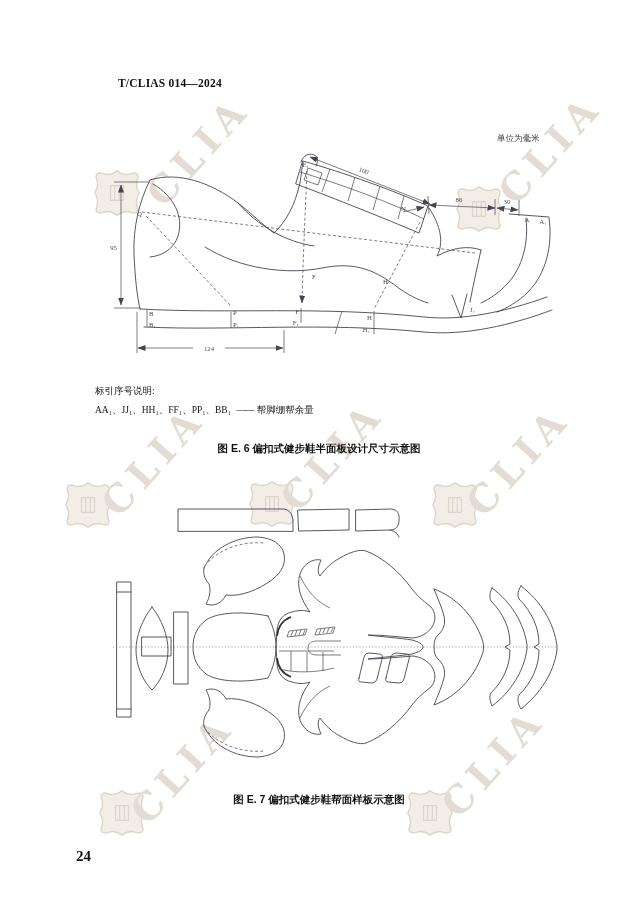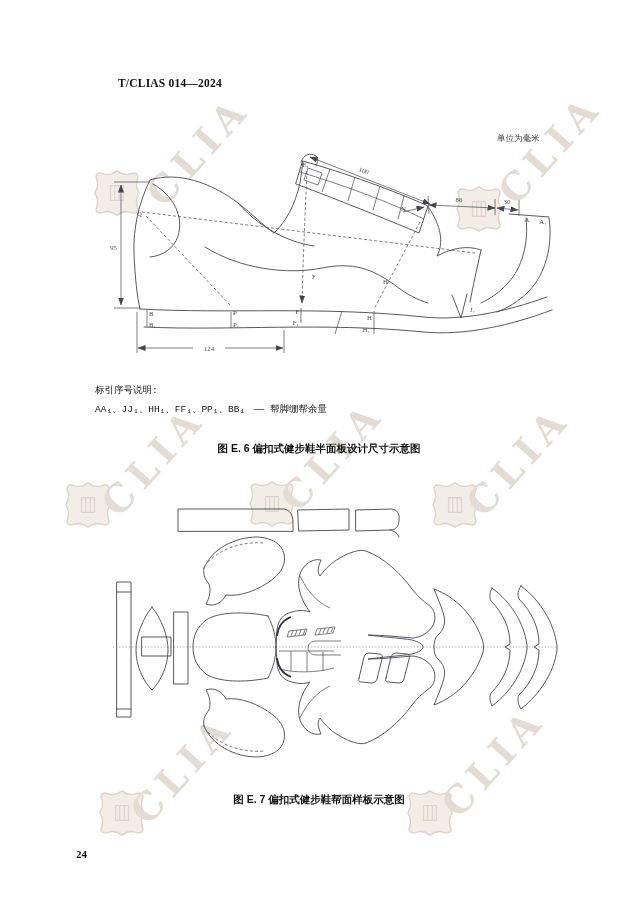--- a/index.html
+++ b/index.html
@@ -8,27 +8,27 @@
   
   .wm-layer{position:absolute;inset:0;z-index:0;}
   .wm-text{position:absolute;width:160px;text-align:center;color:#e2dcd4;
            font-family:"DejaVu Serif",serif;font-weight:bold;font-size:38px;
            letter-spacing:7px;transform:rotate(-48deg);}
   .wm-emb{position:absolute;width:50px;height:50px;}
   
   .content{position:absolute;inset:0;z-index:1;}
   .hdr{position:absolute;left:75px;top:77px;font-size:11.5px;font-weight:bold;letter-spacing:.2px;margin-left:43px;}
   .unit{position:absolute;left:497px;top:133px;font-size:8.5px;color:#3a3a40;}
-  .legend{position:absolute;left:95px;top:382px;font-size:9.5px;line-height:18.5px;color:#141414;font-family:Liberation Mono, monospace;}
+  .legend{position:absolute;left:95px;top:382px;font-size:9.5px;line-height:18.5px;color:#141414;}
   .legend .dash{margin:0 1px 0 3px;letter-spacing:-1px;}
   .cap{position:absolute;left:0;width:100%;text-align:center;font-weight:bold;font-size:10.5px;
        color:#101010;font-family:"Liberation Sans","DejaVu Sans",sans-serif;}
   .cap3{top:442px;}
   .cap4{top:793px;}
-  .pageno{position:absolute;left:76px;top:848px;font-size:11px;font-weight:600;}
+  .pageno{position:absolute;left:76px;top:848px;font-size:15px;font-weight:600;}
   svg{position:absolute;overflow:visible;}
   svg path,svg line,svg rect{vector-effect:non-scaling-stroke;}
   .ln{fill:none;stroke:#45454f;stroke-width:.9;stroke-linecap:round;stroke-linejoin:round;}
   .thin{fill:none;stroke:#45454f;stroke-width:.7;}
   .dash{fill:none;stroke:#45454f;stroke-width:.7;stroke-dasharray:3 2.2;}
   .dots{fill:none;stroke:#60606a;stroke-width:.7;stroke-dasharray:1 2.2;}
   .bold{fill:none;stroke:#30303a;stroke-width:1.8;}
   .lbl{font-family:"Liberation Serif","DejaVu Serif",serif;font-size:6.8px;fill:#4d4f58;}
   .dim{font-family:"Liberation Serif","DejaVu Serif",serif;font-size:6.8px;fill:#4d4f58;}
   .emb-s{stroke:#ddd5cc;stroke-width:1.4;fill:#f2ede7;}

